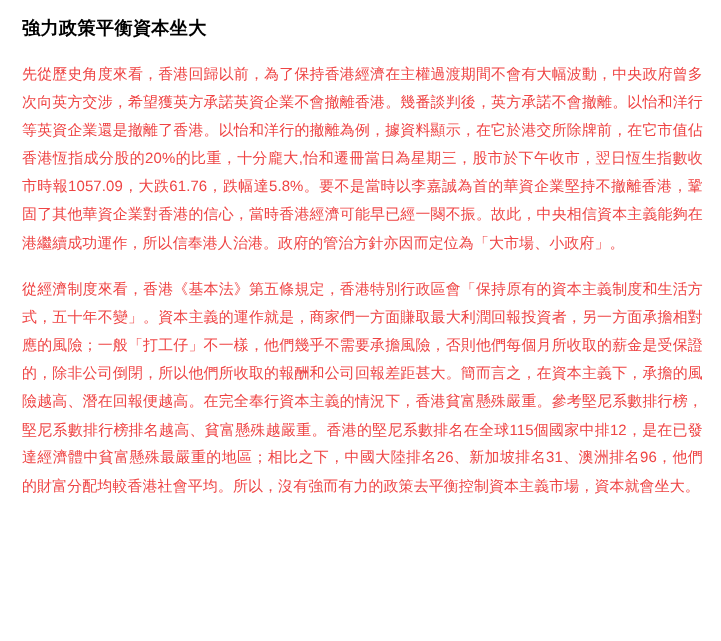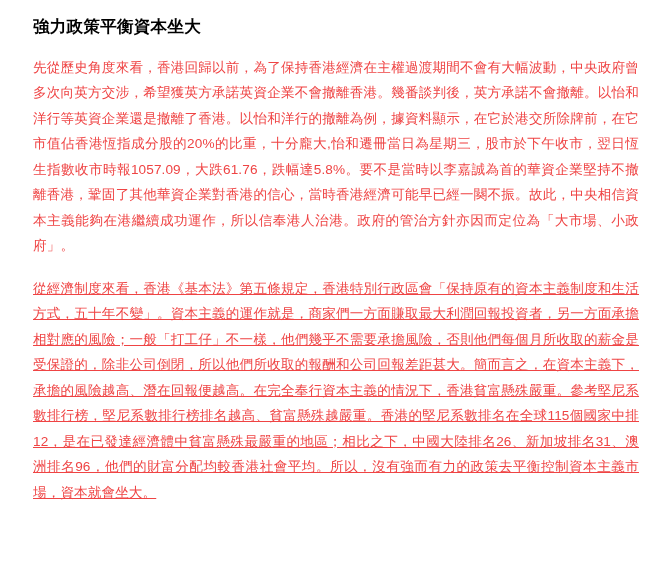--- a/index.html
+++ b/index.html
@@ -11,21 +11,21 @@
     width: 655px;
     height: 583px;
     font-family: "Liberation Sans", sans-serif;
     color: #1a1a1a;
     overflow: hidden;
   }
   .page {
     width: 655px;
     height: 583px;
     box-sizing: border-box;
-    padding: 14px 16px 0 33px;
+    padding: 14px 16px 0 20px;
     background: #ffffff;
   }
   .article-title {
     font-size: 16.5px;
     font-weight: bold;
     color: #000000;
     line-height: 1.5;
     letter-spacing: 0.3px;
     margin: 0 0 16px 0;
   }
@@ -33,21 +33,20 @@
     font-size: 13.6px;
     line-height: 25.5px;
     color: #ef4444;
     text-align: justify;
     text-justify: inter-ideograph;
     margin: 0 0 17px 0;
     letter-spacing: 0.1px;
   }
   .paragraph:last-child {
     margin-bottom: 3px;
-    text-decoration: underline;
   }
 </style>
 </head>
 <body>
 
 <div class="page">
   <h1 class="article-title">強力政策平衡資本坐大</h1>
   <p class="paragraph">先從歷史角度來看，香港回歸以前，為了保持香港經濟在主權過渡期間不會有大幅波動，中央政府曾多次向英方交涉，希望獲英方承諾英資企業不會撤離香港。幾番談判後，英方承諾不會撤離。以怡和洋行等英資企業還是撤離了香港。以怡和洋行的撤離為例，據資料顯示，在它於港交所除牌前，在它市值佔香港恆指成分股的20%的比重，十分龐大,怡和遷冊當日為星期三，股市於下午收市，翌日恆生指數收市時報1057.09，大跌61.76，跌幅達5.8%。要不是當時以李嘉誠為首的華資企業堅持不撤離香港，鞏固了其他華資企業對香港的信心，當時香港經濟可能早已經一闋不振。故此，中央相信資本主義能夠在港繼續成功運作，所以信奉港人治港。政府的管治方針亦因而定位為「大市場、小政府」。</p>
   <p class="paragraph">從經濟制度來看，香港《基本法》第五條規定，香港特別行政區會「保持原有的資本主義制度和生活方式，五十年不變」。資本主義的運作就是，商家們一方面賺取最大利潤回報投資者，另一方面承擔相對應的風險；一般「打工仔」不一樣，他們幾乎不需要承擔風險，否則他們每個月所收取的薪金是受保證的，除非公司倒閉，所以他們所收取的報酬和公司回報差距甚大。簡而言之，在資本主義下，承擔的風險越高、潛在回報便越高。在完全奉行資本主義的情況下，香港貧富懸殊嚴重。參考堅尼系數排行榜，堅尼系數排行榜排名越高、貧富懸殊越嚴重。香港的堅尼系數排名在全球115個國家中排12，是在已發達經濟體中貧富懸殊最嚴重的地區；相比之下，中國大陸排名26、新加坡排名31、澳洲排名96，他們的財富分配均較香港社會平均。所以，沒有強而有力的政策去平衡控制資本主義市場，資本就會坐大。</p>
 </div>

